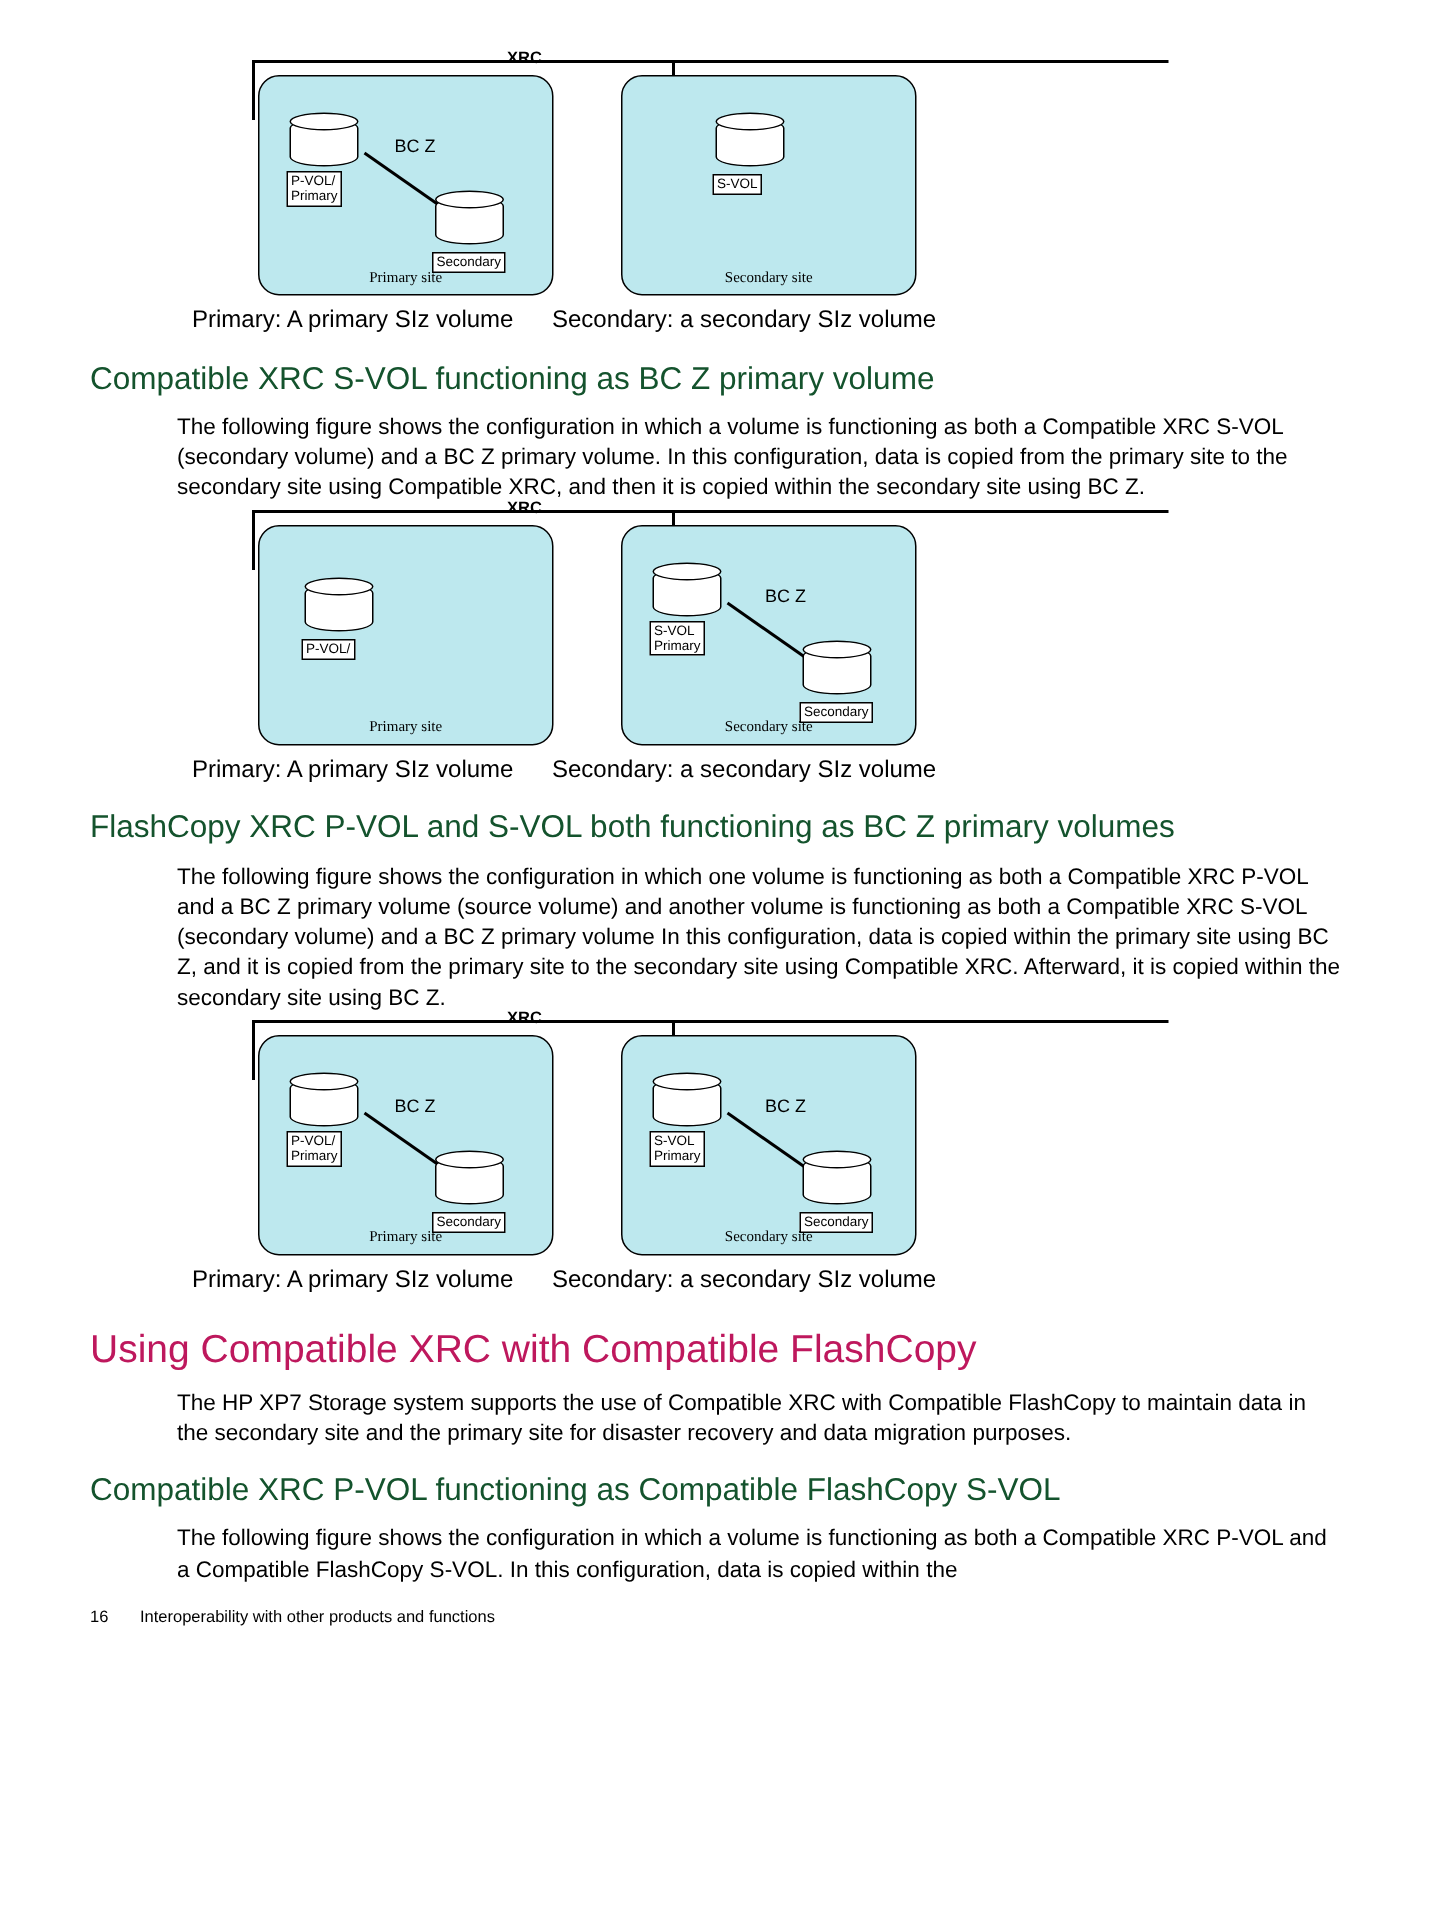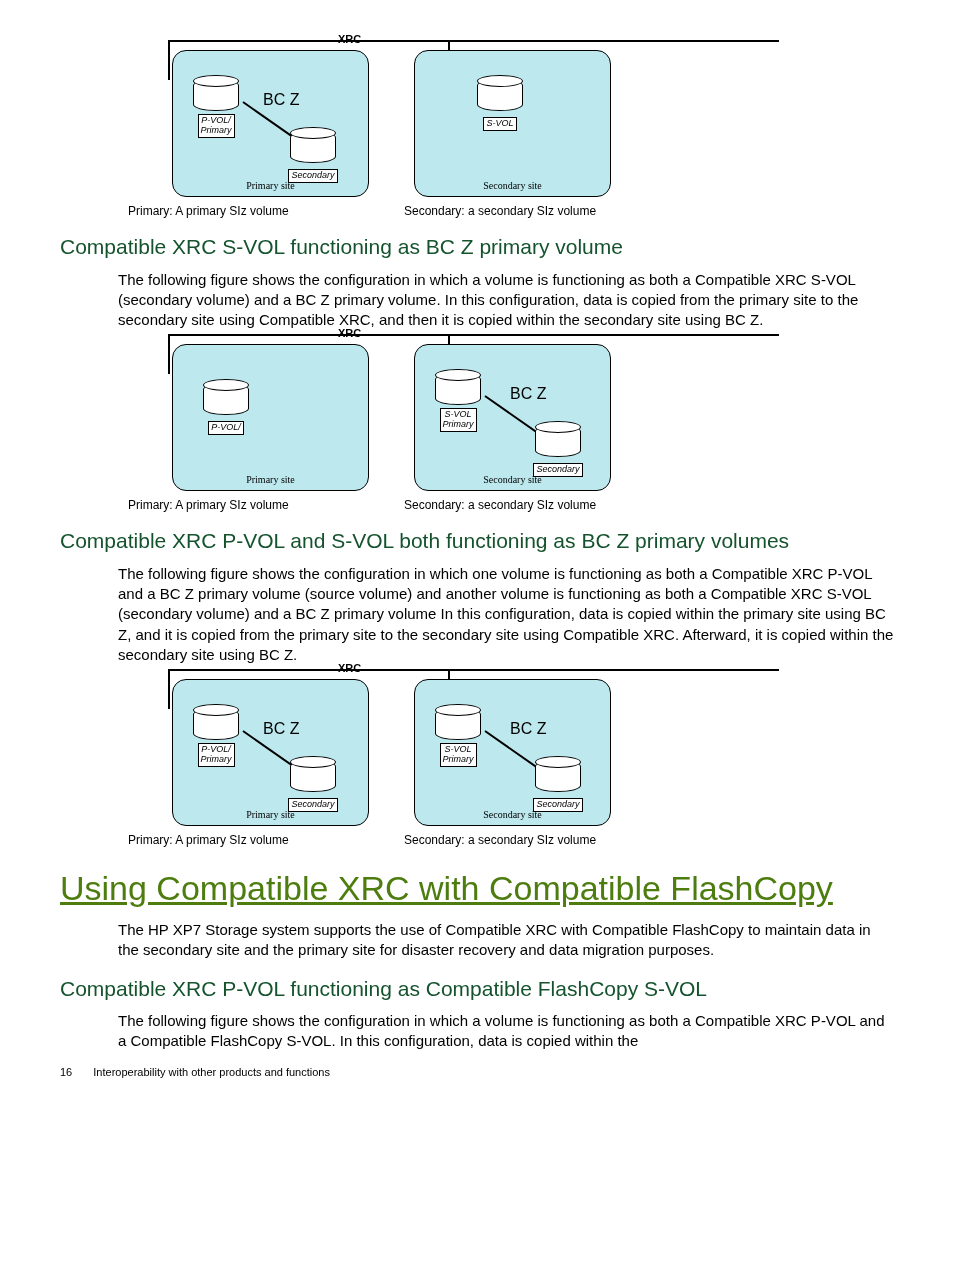--- a/index.html
+++ b/index.html
@@ -5,25 +5,24 @@
   body {
     font-family: Arial, Helvetica, sans-serif;
     margin: 0;
     padding: 40px 60px 30px 60px;
     width: 834px;
     font-size: 15px;
     color: #000;
     line-height: 1.35;
   }
   h2 {
-    color: #4d7c0f;
+    color: #be185d;
     font-weight: 300;
-    font-size: 34px;
+    font-size: 26px;
     margin: 18px 0 8px 0;
-    text-decoration: underline;
   }
   h3 {
     color: #14532d;
     font-weight: 300;
     font-size: 21px;
     margin: 14px 0 6px 0;
   }
   p.body {
     margin: 8px 0 14px 58px;
   }
@@ -82,22 +81,20 @@
     position: absolute;
     top: -10px;
     left: 320px;
     width: 0;
     height: 40px;
     border-left: 2px solid #000;
   }
   .vol {
     position: absolute;
     width: 50px;
-    text-align: center;
-    font-style: italic;
   }
   .vol .cyl {
     width: 44px;
     height: 30px;
     background: #fff;
     border: 1px solid #000;
     border-radius: 50% / 20%;
     margin: 0 auto;
     position: relative;
   }
@@ -114,36 +111,35 @@
     font-size: 9px;
     line-height: 1.1;
     background: #fff;
     border: 1px solid #000;
     padding: 1px 2px;
     margin-top: 3px;
     display: inline-block;
   }
   .bcz-label {
     position: absolute;
-    font-size: 16px;
+    font-size: 12px;
     font-family: Arial;
   }
   
   .diag {
     position: absolute;
     width: 80px;
     height: 0;
     border-top: 2px solid #000;
     transform-origin: left center;
   }
   .captions {
     display: flex;
-    font-size: 12px;
+    font-size: 16px;
     margin-top: 6px;
-    gap: 36px;
   }
   .captions .cap-left { width: 240px; }
   .captions .cap-right { }
   .footer {
     font-size: 11px;
   }
   .footer .pnum { margin-right: 18px; }
 </style>
 </head>
 <body>
@@ -214,21 +210,21 @@
       </div>
       <div class="site-label">Secondary site</div>
     </div>
   </div>
   <div class="captions">
     <div class="cap-left">Primary: A primary SIz volume</div>
     <div class="cap-right">Secondary: a secondary SIz volume</div>
   </div>
 </div>
 
-<h3>Compatible XRC P-VOL and S-VOL both functioning as BC Z primary volumes</h3>
+<h3>FlashCopy XRC P-VOL and S-VOL both functioning as BC Z primary volumes</h3>
 <p class="body">The following figure shows the configuration in which one volume is functioning as both a Compatible XRC P-VOL and a BC Z primary volume (source volume) and another volume is functioning as both a Compatible XRC S-VOL (secondary volume) and a BC Z primary volume In this configuration, data is copied within the primary site using BC Z, and it is copied from the primary site to the secondary site using Compatible XRC. Afterward, it is copied within the secondary site using BC Z.</p>
 
 <div class="diagram-wrap">
   <div class="diagram-row" style="position:relative;">
     <span class="xrc-label">XRC</span>
     <div class="xrc-line"></div>
     <div class="xrc-drop-left"></div>
     <div class="xrc-drop-right"></div>
 
     <div class="site-box">

